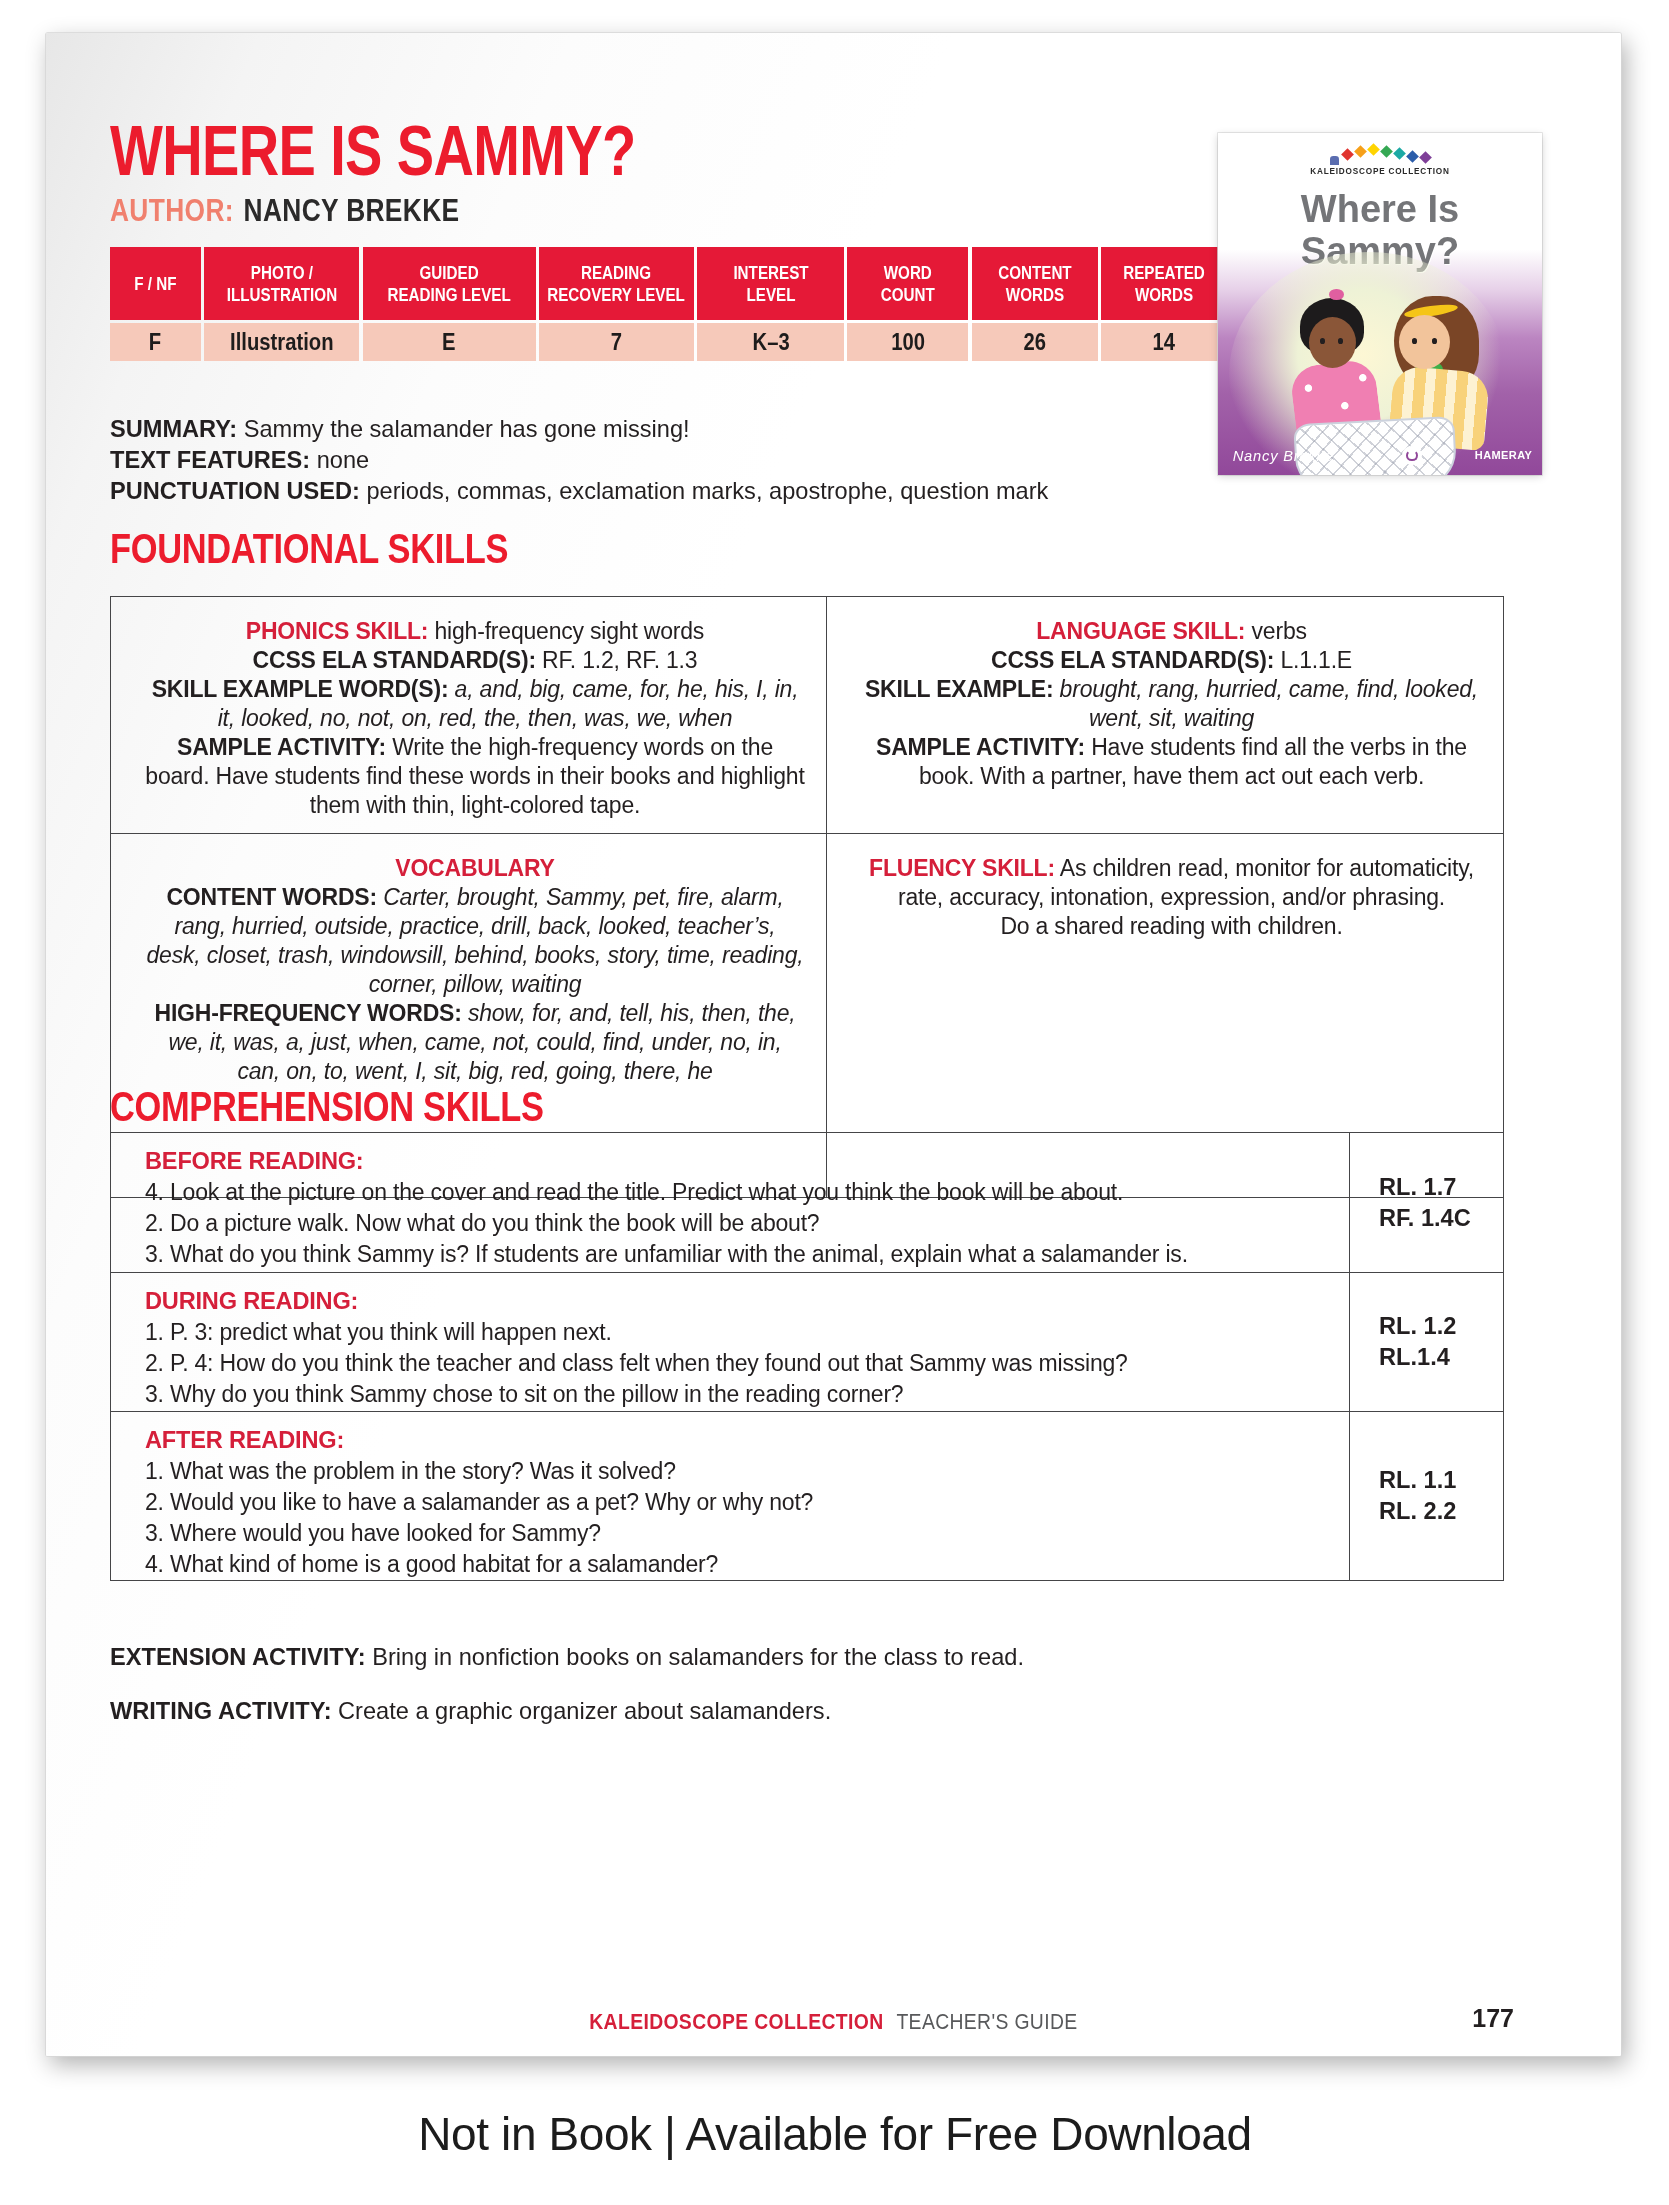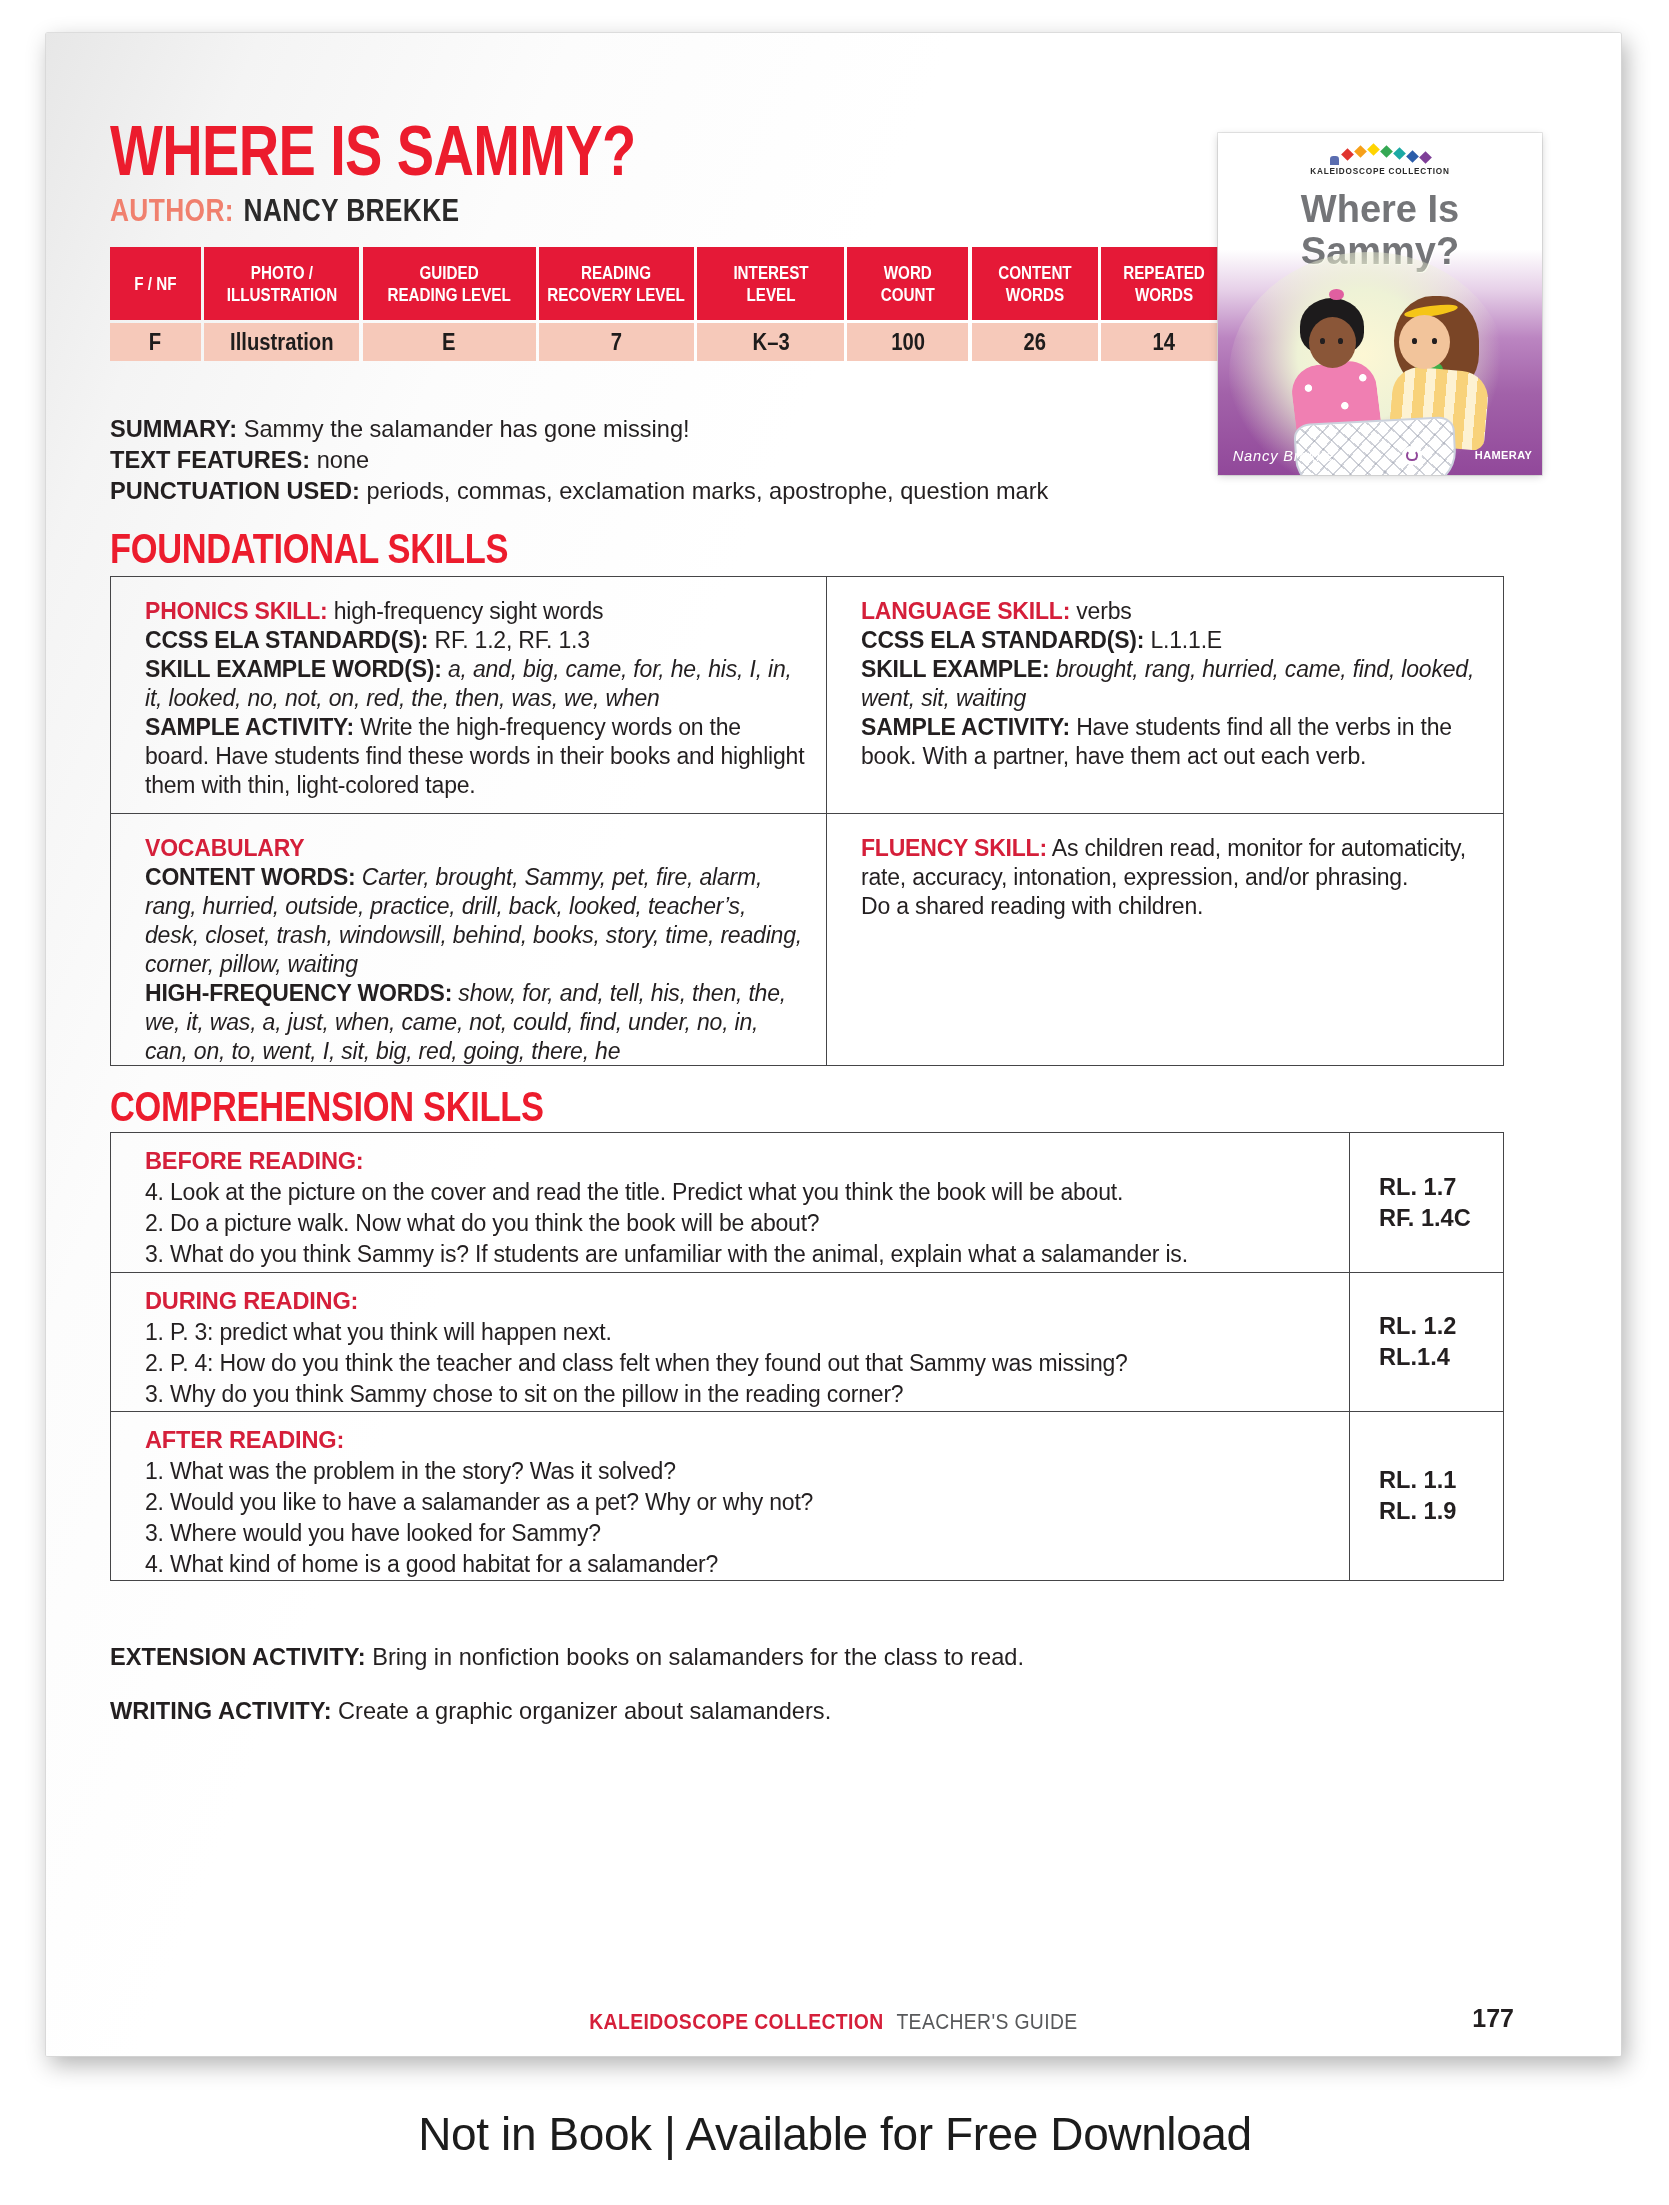--- a/index.html
+++ b/index.html
@@ -51,24 +51,25 @@
   .i{font-style:italic;}
   
   .section-heading{
     font-size:42px;font-weight:bold;color:#ec1c2d;
     transform:scaleX(0.82);transform-origin:left top;white-space:nowrap;letter-spacing:-0.4px;
   }
   .fs-heading{left:64px;top:492px;}
   .cs-heading{left:64px;top:1050px;}
   
   .fbox{
-    left:64px;top:543px;width:1394px;height:490px;
+    left:64px;top:563px;width:1394px;height:602px;
     border:1.6px solid #454547;display:grid;
     grid-template-columns:715px 1fr;grid-template-rows:236px 1fr;
     box-sizing:border-box;
+    text-align:center;
   }
   .fcell{padding:19.6px 21px 0 34px;font-size:23px;line-height:29px;overflow:hidden;letter-spacing:-0.2px;}
   .fcell.rt{border-left:1.6px solid #454547;}
   .fcell.bt{border-top:1.6px solid #454547;}
   .lbl-red{color:#d51f3a;font-weight:bold;}
   
   .cbox{
     left:64px;top:1099px;width:1394px;height:449px;
     border:1.6px solid #454547;display:grid;
     grid-template-columns:1238px 1fr;grid-template-rows:139px 139px 1fr;
@@ -363,21 +364,21 @@
     </div>
     <div class="ccell row2">
       <div class="lbl-red">AFTER READING:</div>
       <div>1. What was the problem in the story? Was it solved?</div>
       <div>2. Would you like to have a salamander as a pet? Why or why not?</div>
       <div>3. Where would you have looked for Sammy?</div>
       <div>4. What kind of home is a good habitat for a salamander?</div>
     </div>
     <div class="ccodes row2">
       <div>RL. 1.1</div>
-      <div>RL. 1.9</div>
+      <div>RL. 2.2</div>
     </div>
   </div>
 
   <div class="abs activity ext">
     <span class="b">EXTENSION ACTIVITY:</span>
     <span>Bring in nonfiction books on salamanders for the class to read.</span>
   </div>
   <div class="abs activity wri">
     <span class="b">WRITING ACTIVITY:</span>
     <span>Create a graphic organizer about salamanders.</span>

